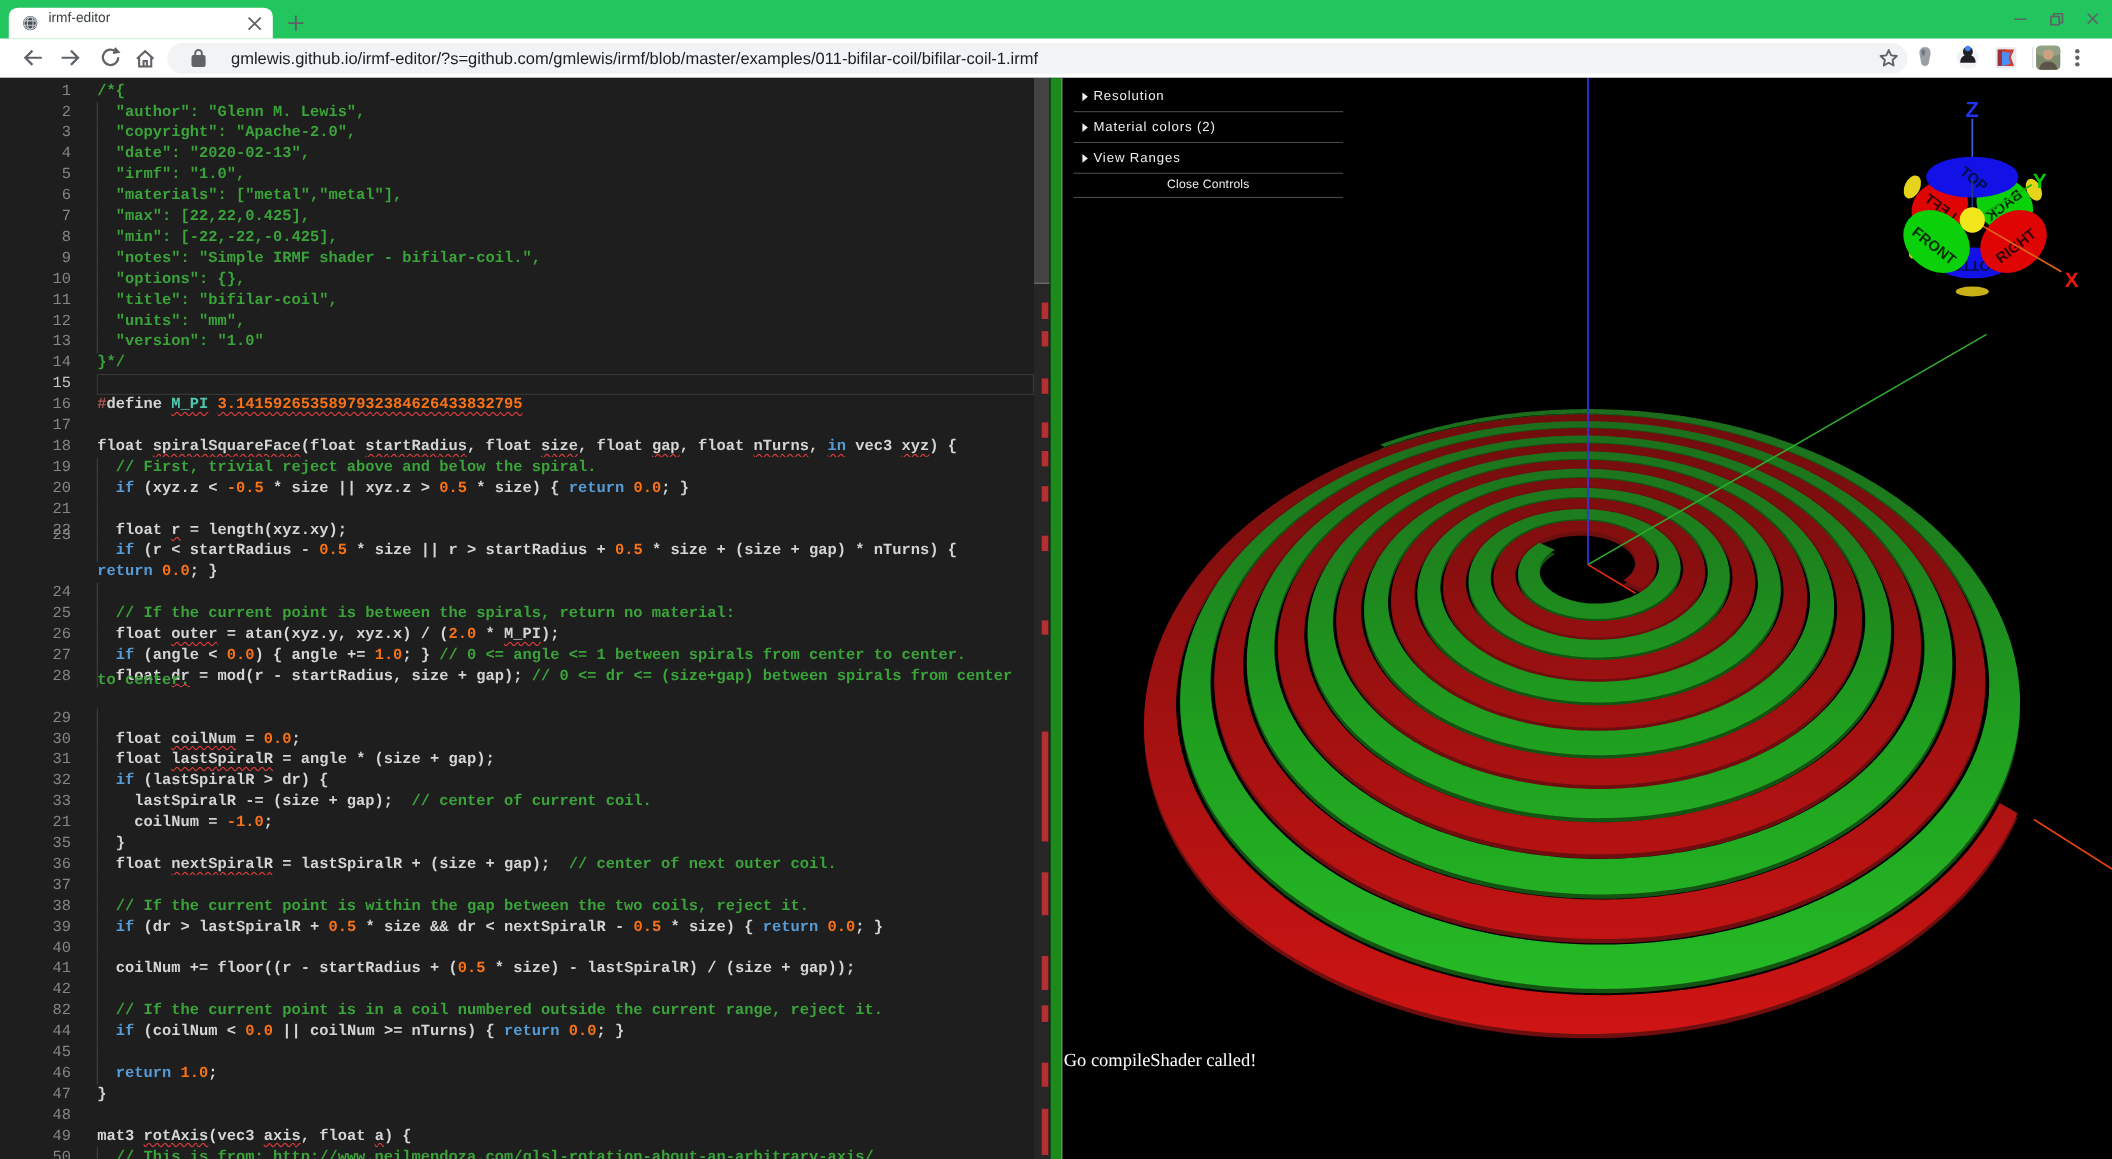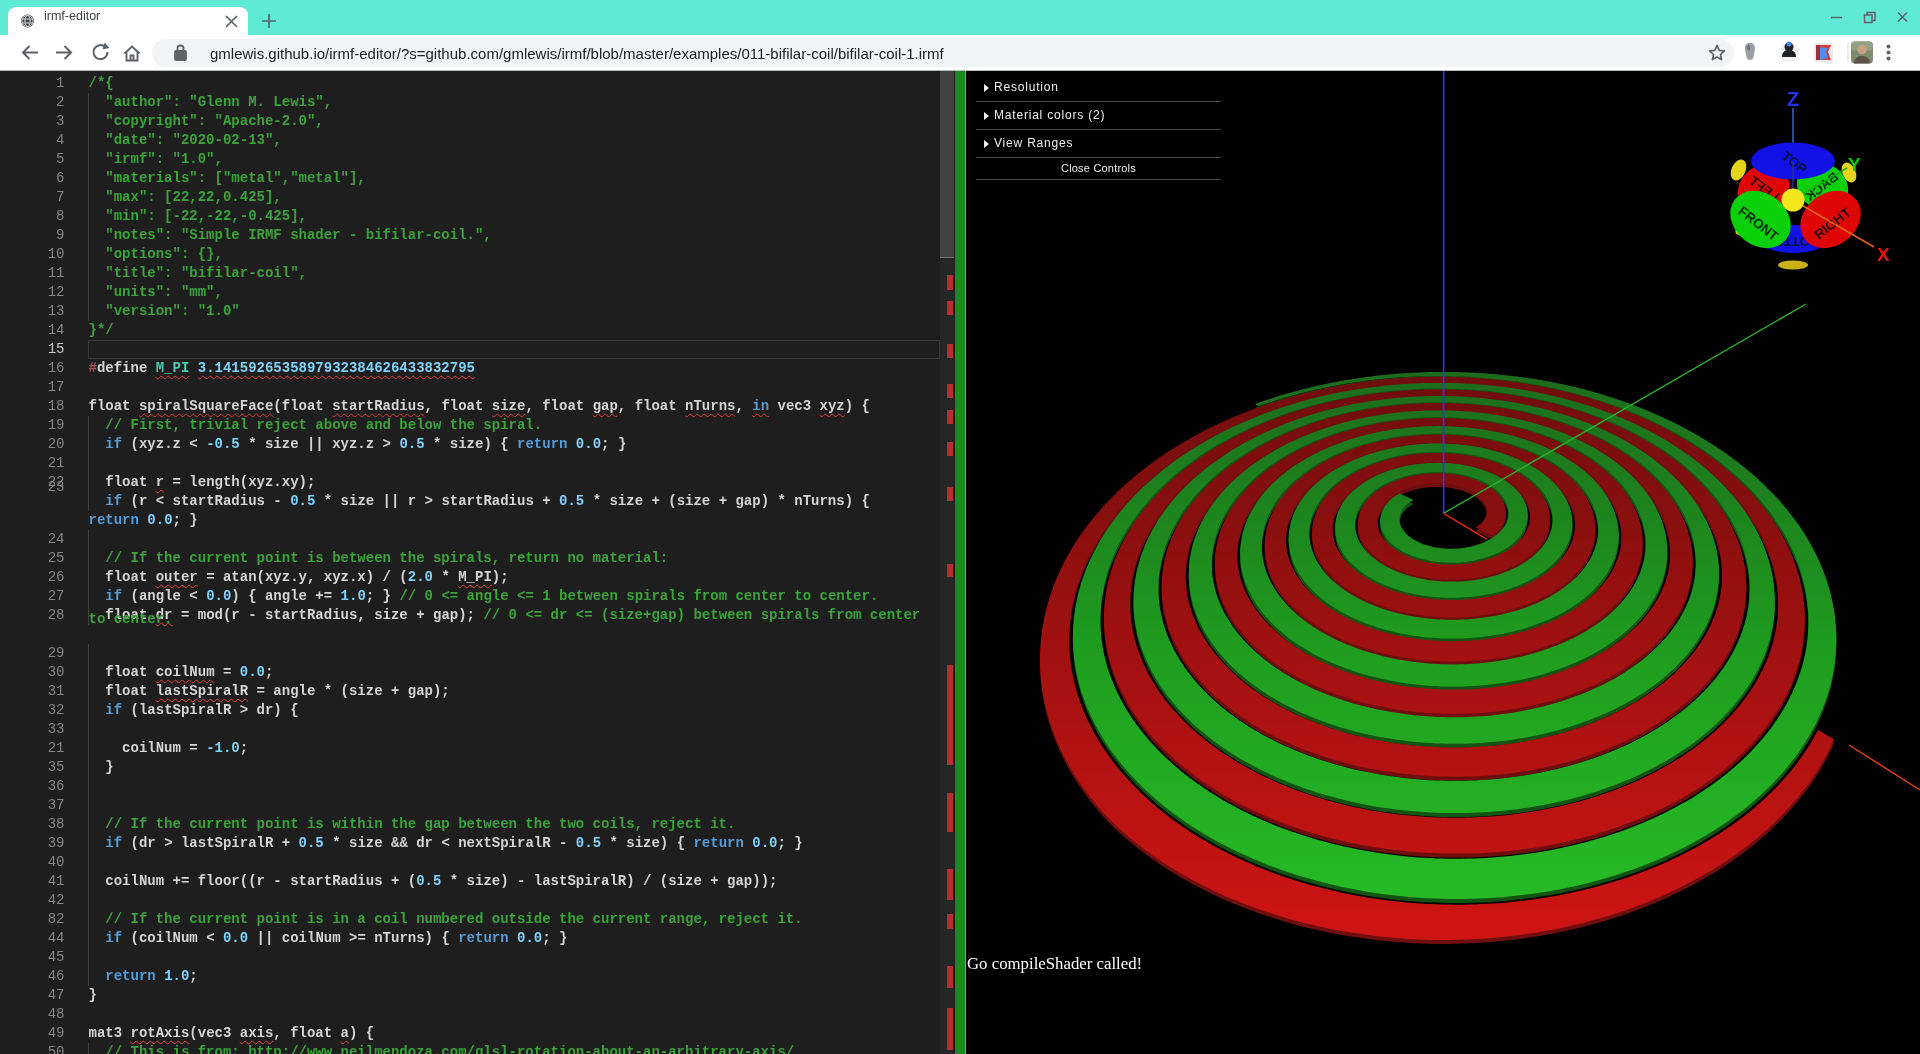--- a/index.html
+++ b/index.html
@@ -1,28 +1,28 @@
 <!DOCTYPE html>
 <html><head><meta charset="utf-8"><title>irmf-editor</title><style>
 *{margin:0;padding:0;box-sizing:border-box}
 html,body{width:1920px;height:1054px;overflow:hidden;background:#fff;font-family:"Liberation Sans",sans-serif}
-#tabstrip{position:absolute;left:0;top:0;width:1920px;height:51px;background:#5eead4}
+#tabstrip{position:absolute;left:0;top:0;width:1920px;height:51px;background:#22c55e}
 #tab{position:absolute;left:8px;top:7px;width:240px;height:28px;background:#fff;border-radius:8px 8px 0 0}
 #tabtitle{position:absolute;left:44px;top:9px;font-size:12.5px;color:#3c4043}
 #content{position:absolute;left:0;top:70px;width:1920px;height:984px;background:#000;border-top:1px solid #b6b9bd}
 #toolbar{position:absolute;left:0;top:35px;width:1920px;height:35px;background:#fff}
 #omni{position:absolute;left:152px;top:3.5px;width:1582px;height:28px;border-radius:14px;background:#f1f3f4}
 #url{position:absolute;left:58px;top:6px;font-size:15px;color:#202124;white-space:pre}
 #editor{position:absolute;left:0;top:0;width:955px;height:983px;background:#1e1e1e;overflow:hidden;
   font-family:"Liberation Mono",monospace;font-size:14px;line-height:19px;font-weight:700}
 .ln{position:absolute;left:0;width:64.5px;text-align:right;color:#858585;font-weight:400;height:19px}
 .ln.cur{color:#c6c6c6}
 .cl{position:absolute;left:88.5px;white-space:pre;height:19px}
 .ig{position:absolute;left:88px;width:1px;height:19px;background:#404040}
-.d{color:#d4d4d4}.g{color:#3aa33a}.k{color:#569cd6}.n{color:#7dd3fc}.t{color:#4ec9b0}.h{color:#b25454}
+.d{color:#d4d4d4}.g{color:#3aa33a}.k{color:#569cd6}.n{color:#f97316}.t{color:#4ec9b0}.h{color:#b25454}
 .sq{text-decoration:underline wavy #e23c3c 1.3px;text-underline-offset:3px;-webkit-text-decoration-skip-ink:none;text-decoration-skip-ink:none}
 #curline{position:absolute;left:88px;top:268.7px;width:852px;height:19px;border:1px solid #383838}
 #sbtrack{position:absolute;left:940px;top:0;width:14px;height:983px;background:#262626}
 #sbthumb{position:absolute;left:940px;top:0;width:14px;height:187px;background:#434343;border-bottom:1px solid #747474}
 .mk{position:absolute;left:946.5px;width:6.5px;background:#b52e31}
 #divider{position:absolute;left:954.5px;top:0;width:11px;height:983px;background:#1b8c1b;border-right:1.5px solid #8f9a8f}
 #view{position:absolute;left:966px;top:0;width:954px;height:983px;background:#000}
 #gui{position:absolute;left:10px;top:2.5px;width:245px;color:#eee;font-size:12px;letter-spacing:.8px}
 .gr{position:relative;height:28px;border-bottom:1px solid #494949;line-height:27px;padding-left:18px}
 .arr{position:absolute;left:8px;top:10.5px;width:0;height:0;border-left:5px solid #eee;border-top:4px solid transparent;border-bottom:4px solid transparent}
@@ -180,28 +180,30 @@
 <div class="ln" style="top:591.7px">30</div>
 <div class="cl" style="top:591.7px"><span class="d">  float </span><span class="d sq">coilNum</span><span class="d"> = </span><span class="n">0.0</span><span class="d">;</span></div>
 <div class="ig" style="top:591.7px"></div>
 <div class="ln" style="top:610.7px">31</div>
 <div class="cl" style="top:610.7px"><span class="d">  float </span><span class="d sq">lastSpiralR</span><span class="d"> = angle * (size + gap);</span></div>
 <div class="ig" style="top:610.7px"></div>
 <div class="ln" style="top:629.7px">32</div>
 <div class="cl" style="top:629.7px"><span class="d">  </span><span class="k">if</span><span class="d"> (lastSpiralR &gt; dr) {</span></div>
 <div class="ig" style="top:629.7px"></div>
 <div class="ln" style="top:648.7px">33</div>
+<div class="cl" style="top:648.7px"><span class="d">    lastSpiralR -= (size + gap);  </span><span class="g">// center of current coil.</span></div>
 <div class="ig" style="top:648.7px"></div>
 <div class="ln" style="top:667.7px">21</div>
 <div class="cl" style="top:667.7px"><span class="d">    coilNum = </span><span class="n">-1.0</span><span class="d">;</span></div>
 <div class="ig" style="top:667.7px"></div>
 <div class="ln" style="top:686.7px">35</div>
 <div class="cl" style="top:686.7px"><span class="d">  }</span></div>
 <div class="ig" style="top:686.7px"></div>
 <div class="ln" style="top:705.7px">36</div>
+<div class="cl" style="top:705.7px"><span class="d">  float </span><span class="d sq">nextSpiralR</span><span class="d"> = lastSpiralR + (size + gap);  </span><span class="g">// center of next outer coil.</span></div>
 <div class="ig" style="top:705.7px"></div>
 <div class="ln" style="top:724.7px">37</div>
 <div class="ig" style="top:724.7px"></div>
 <div class="ln" style="top:743.7px">38</div>
 <div class="cl" style="top:743.7px"><span class="g">  // If the current point is within the gap between the two coils, reject it.</span></div>
 <div class="ig" style="top:743.7px"></div>
 <div class="ln" style="top:762.7px">39</div>
 <div class="cl" style="top:762.7px"><span class="d">  </span><span class="k">if</span><span class="d"> (dr &gt; lastSpiralR + </span><span class="n">0.5</span><span class="d"> * size &amp;&amp; dr &lt; nextSpiralR - </span><span class="n">0.5</span><span class="d"> * size) { </span><span class="k">return</span><span class="d"> </span><span class="n">0.0</span><span class="d">; }</span></div>
 <div class="ig" style="top:762.7px"></div>
 <div class="ln" style="top:781.7px">40</div>

